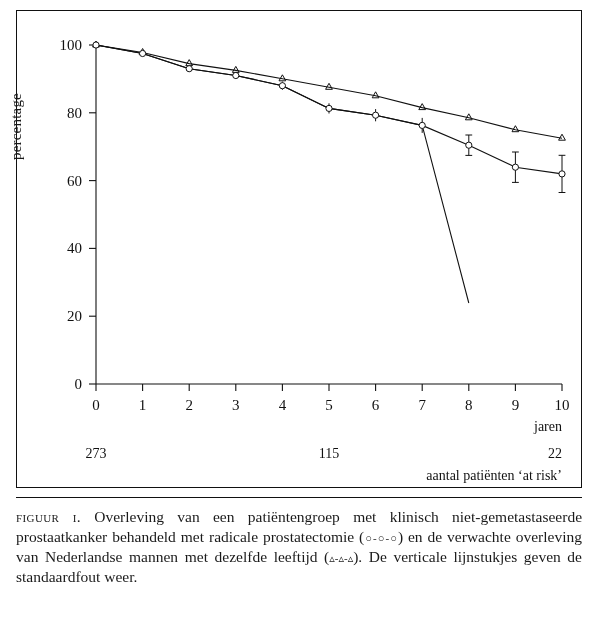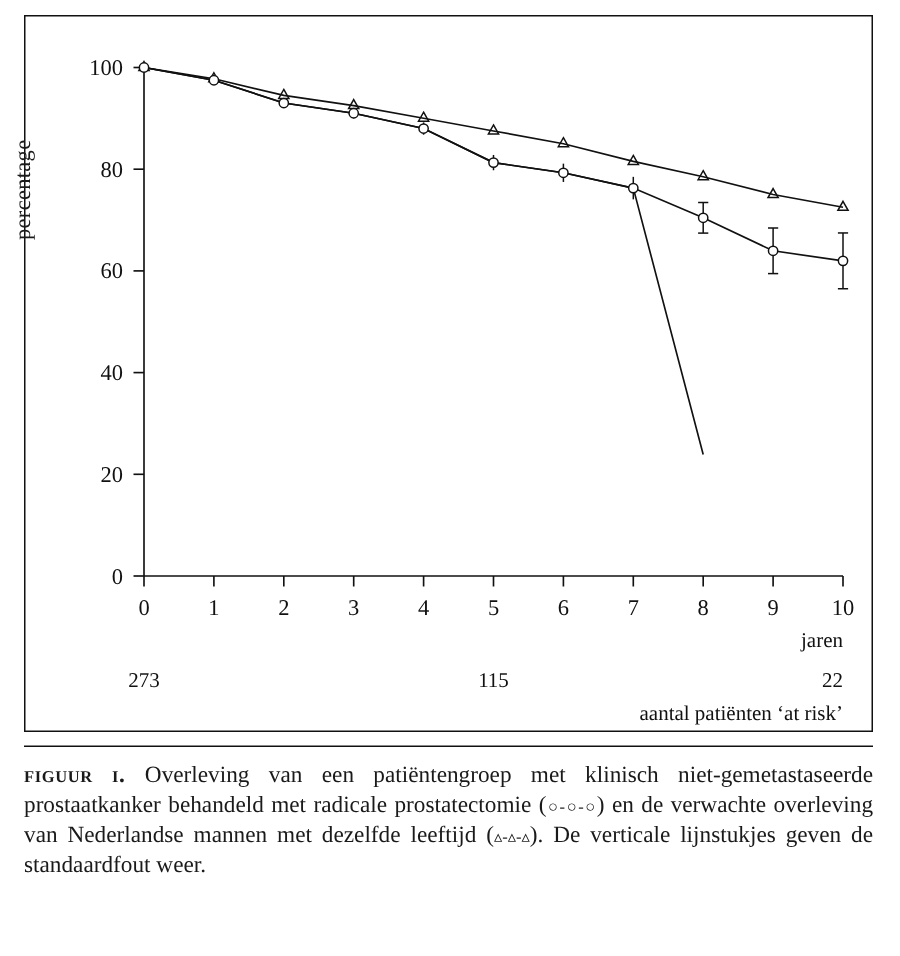--- a/index.html
+++ b/index.html
@@ -35,21 +35,21 @@
 
   
   .caption-wrap{position:absolute;left:16px;top:497px;width:568px;}
   .caption-rule{border-top:1px solid #111;width:566px;margin-bottom:9px;}
   .caption{
     font-size:15.5px;
     line-height:1.30;
     text-align:justify;
     width:566px;
   }
-  .smallcaps{font-variant:small-caps;letter-spacing:.4px;font-weight:bold;}
+  .smallcaps{font-variant:small-caps;letter-spacing:.4px;}
   .sym{font-size:11px;letter-spacing:0px;}
 </style>
 </head>
 <body>
 
 <div class="page">
 
   <div class="chart-area">
     <div class="plot-border"></div>
 

